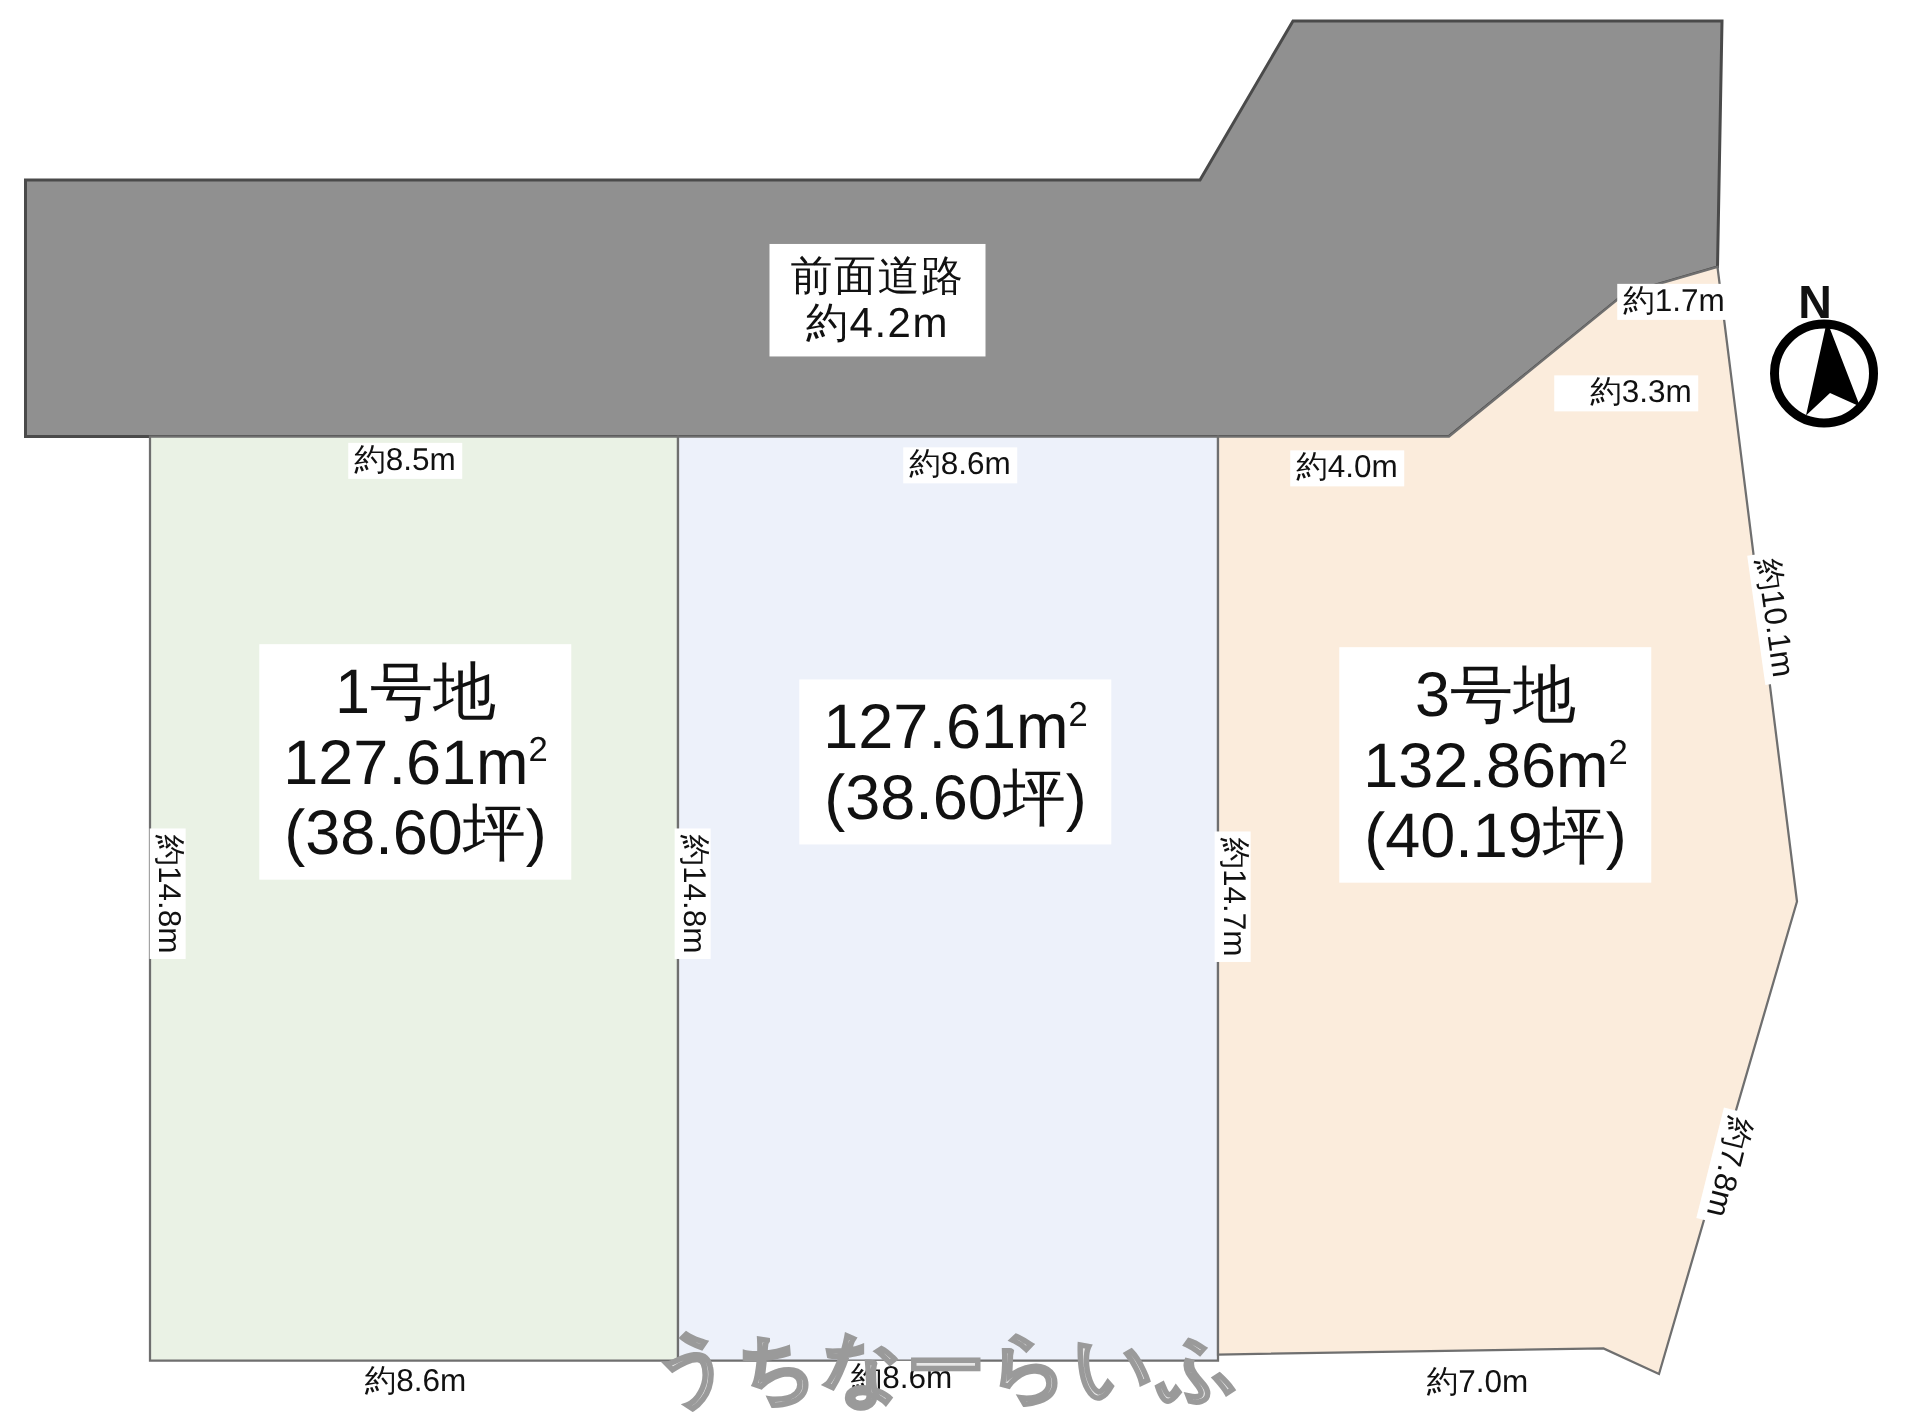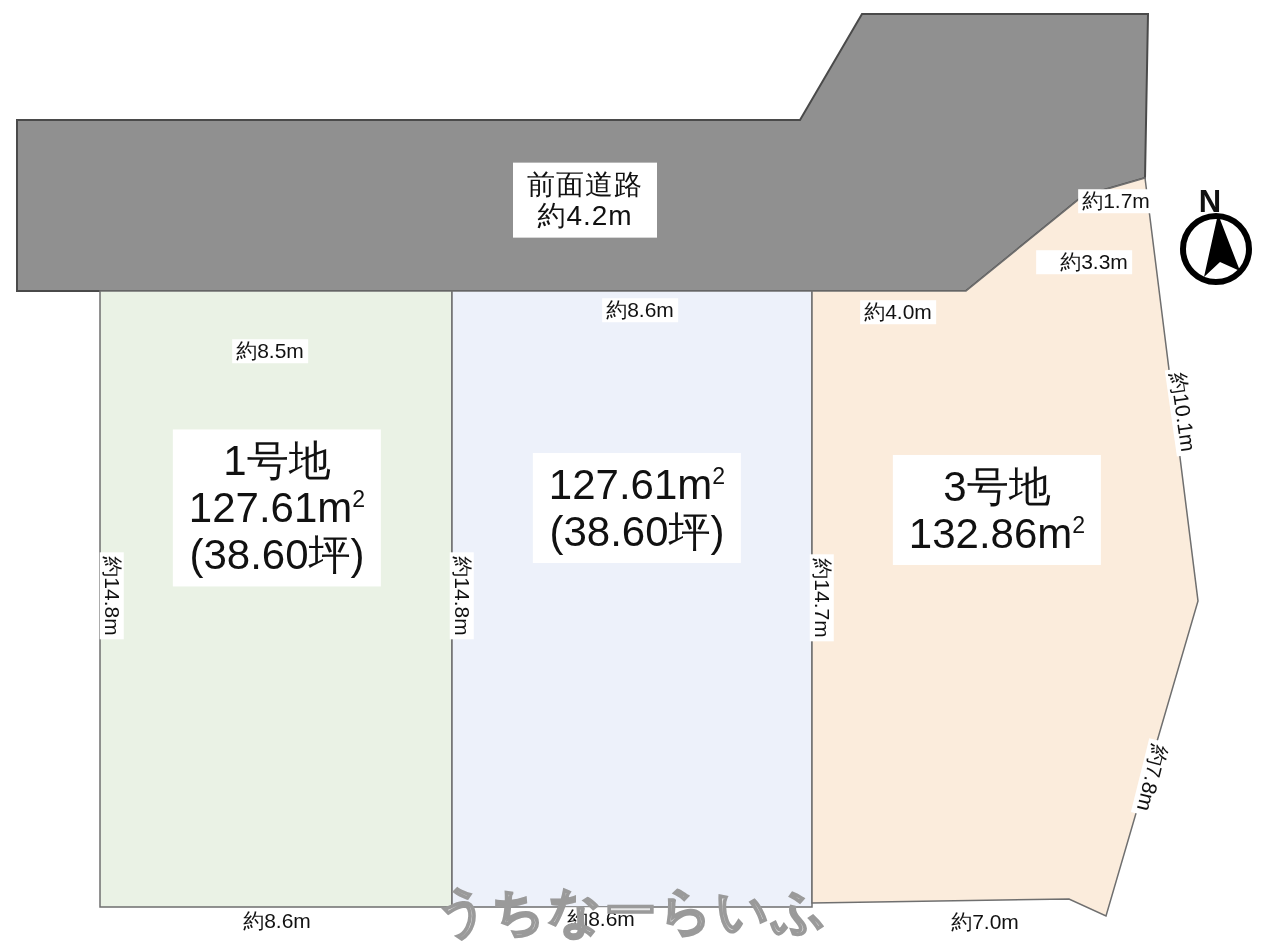--- a/index.html
+++ b/index.html
@@ -91,23 +91,24 @@
   </div>
 
   <div class="lbl plotbox" style="left:637px;top:508px;z-index:10;">
     <div><span>127.61m</span><sup>2</sup></div>
     <div>(38.60坪)</div>
   </div>
 
   <div class="lbl plotbox" style="left:997px;top:510px;z-index:10;">
     <div>3号地</div>
     <div><span>132.86m</span><sup>2</sup></div>
+    <div>(40.19坪)</div>
   </div>
 
-  <div class="lbl dim" style="left:270px;top:307px;margin-top:44px;">約8.5m</div>
+  <div class="lbl dim" style="left:270px;top:307px;">約8.5m</div>
   <div class="lbl dim" style="left:640px;top:310px;">約8.6m</div>
   <div class="lbl dim" style="left:898px;top:312px;">約4.0m</div>
 
   <div class="lbl dim" style="left:1116px;top:201px;">約1.7m</div>
   <div class="lbl dim" style="left:1084px;top:262px;padding-left:24px;">約3.3m</div>
 
   <div class="lbl dim dim-v90" style="left:112px;top:596px;">約14.8m</div>
   <div class="lbl dim dim-v90" style="left:462px;top:596px;">約14.8m</div>
   <div class="lbl dim dim-v90" style="left:822px;top:598px;">約14.7m</div>
 

